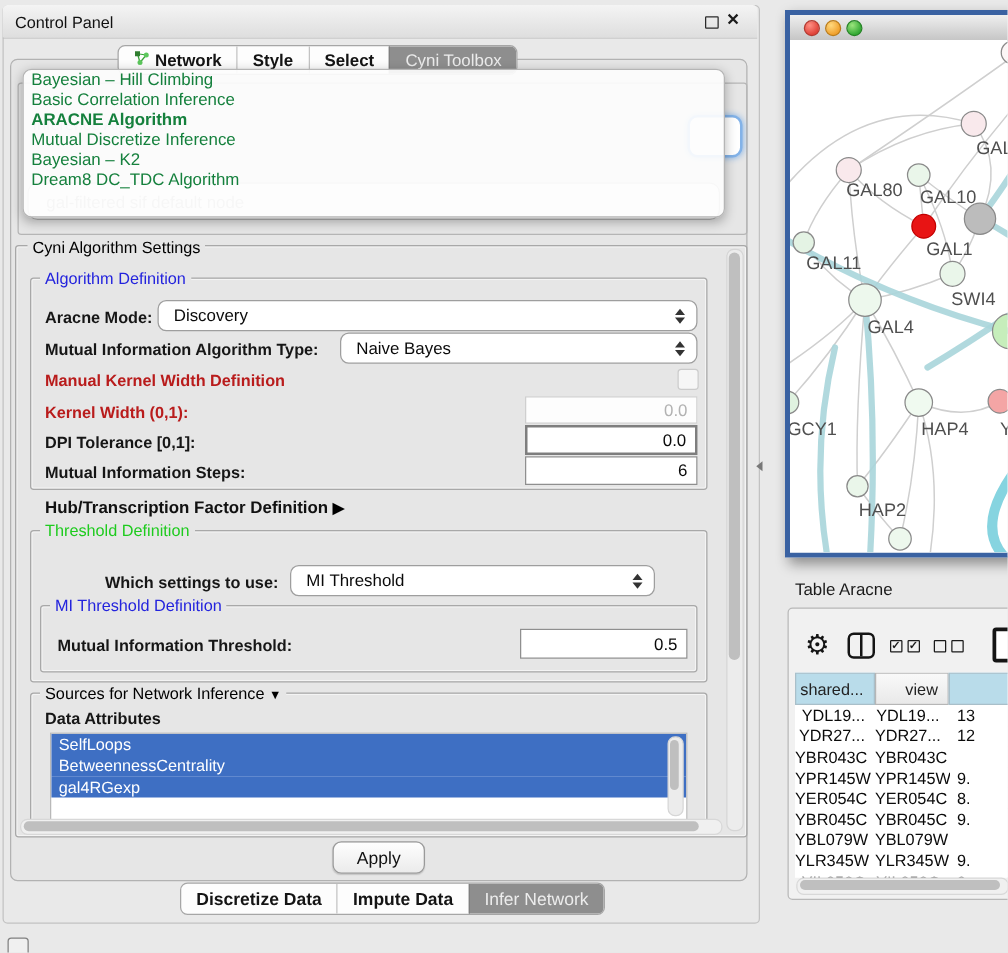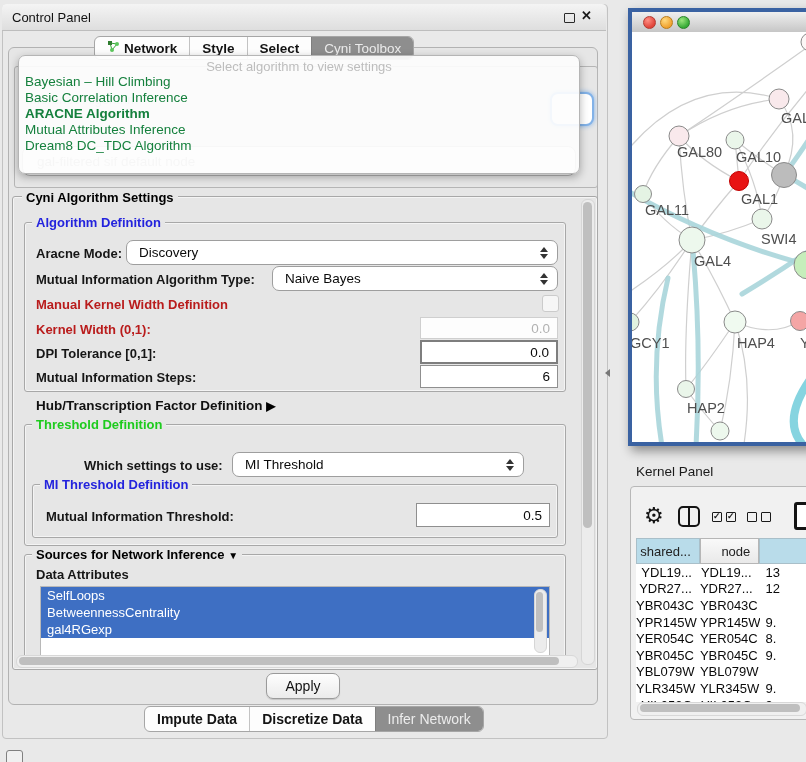--- a/index.html
+++ b/index.html
@@ -49,21 +49,21 @@
     border-radius:3px;z-index:4;}
   .bg-group-title{left:26px;top:92px;font-size:13px;color:#aab; z-index:4;}
   .focus-combo{left:550px;top:92px;width:40px;height:30px;background:#fff;
     border:2px solid #82b2e8;border-radius:8px;box-shadow:0 0 5px #82b2e8;z-index:5;}
   .bg-combo{left:22px;top:146px;width:554px;height:30px;background:#fcfcfc;
     border:1px solid #b4b4b4;border-radius:8px;z-index:5;display:flex;align-items:center;
     padding-left:14px;font-size:13.5px;color:#a9a9a9;box-sizing:border-box;}
 
   
   .gbox{border:1px solid #a8a8a8;border-radius:3px;box-shadow:inset 0 0 0 1px rgba(255,255,255,.55);}
-  .gtitle{font-size:13px;background:#e6e6e6;padding:0 4px;z-index:3;white-space:nowrap;font-weight:bold;}
+  .gtitle{font-size:13px;background:#e6e6e6;padding:0 4px;z-index:3;white-space:nowrap;}
   .blue{color:#2323dd;} .green{color:#1ecb1e;}
 
   .lbl{font-size:13px;font-weight:700;color:#161616;white-space:nowrap;}
   .lbl.dis{color:#b91c1c;}
 
   .combo{background:#fff;border:1px solid #9e9e9e;border-radius:7px;
     display:flex;align-items:center;font-size:13.5px;color:#0a0a0a;
     padding:0 26px 0 12px;box-sizing:border-box;}
   .stepper{position:absolute;right:9px;top:50%;transform:translateY(-50%);
     display:flex;flex-direction:column;gap:2px;}
@@ -173,26 +173,26 @@
       <span>Cyni Toolbox</span>
     </div>
   </div>
 
 <div class="abs bg-group"></div>
 <div class="abs bg-group-title">Inference Algorithm</div>
 <div class="abs focus-combo"></div>
 <div class="abs bg-combo">gal-filtered sif default node</div>
 
 <div class="abs popup">
-  <div class="dd-prompt">Select algorithm to view settings</div>
   <div id="dd-items">
       <div class="dd-item">Bayesian – Hill Climbing</div>
       <div class="dd-item">Basic Correlation Inference</div>
       <div class="dd-item bold">ARACNE Algorithm</div>
-      <div class="dd-item">Mutual Attributes Inference</div>
+      <div class="dd-item">Mutual Discretize Inference</div>
+      <div class="dd-item">Bayesian – K2</div>
       <div class="dd-item">Dream8 DC_TDC Algorithm</div>
     </div>
 </div>
 
 <div class="abs gbox" style="left:12px;top:196px;width:584px;height:472px;"></div>
 <div class="abs gtitle" style="left:22px;top:190px;">Cyni Algorithm Settings</div>
 
 <div class="abs sb-track-v" style="left:581px;top:199px;width:12px;height:464px;"></div>
 <div class="abs sb-thumb" style="left:583px;top:202px;width:9px;height:326px;"></div>
 
@@ -264,24 +264,24 @@
   </div>
 <div class="abs sb-track-v" style="left:534px;top:589px;width:11px;height:62px;"></div>
 <div class="abs sb-thumb" style="left:536px;top:592px;width:7px;height:40px;"></div>
 
 <div class="abs sb-track-h" style="left:16px;top:655px;width:560px;height:11px;"></div>
 <div class="abs sb-thumb" style="left:19px;top:657px;width:540px;height:8px;"></div>
 
 <div class="abs apply-btn" style="left:266px;top:673px;">Apply</div>
 <div class="abs segbar" id="bottom-tabs">
     <div class="seg" style="padding: 0px 12px;">
+      <span>Discretize Data</span>
+    </div>
+    <div class="seg" style="padding: 0px 12px;">
       <span>Impute Data</span>
-    </div>
-    <div class="seg" style="padding: 0px 12px;">
-      <span>Discretize Data</span>
     </div>
     <div class="seg sel" style="padding: 0px 12px;">
       <span>Infer Network</span>
     </div>
   </div>
 
 <div class="abs splitter-arrow" style="left:605px;top:369px;"></div>
 
 <div class="abs mini-box"></div>
 
@@ -346,41 +346,41 @@
         <text x="62" y="234" class="node-label">GAL4</text>
         <text x="129" y="212" class="node-label">SWI4</text>
         <text x="-2" y="316" class="node-label">GCY1</text>
         <text x="105" y="316" class="node-label">HAP4</text>
         <text x="168" y="316" class="node-label">Y</text>
         <text x="55" y="381" class="node-label">HAP2</text>
       </svg>
   </div>
 </div>
 
-<div class="abs tp-title">Kernel Panel</div>
+<div class="abs tp-title">Table Aracne</div>
 <div class="abs tpanel"></div>
 
 <div class="abs gear" style="left:644px;top:505px;">⚙</div>
 <div class="abs cols-icon" style="left:678px;top:506px;">
     <i></i>
   </div>
 <div class="abs pair" style="left:712px;top:512px;">
   <span class="pbox checked"></span>
     <span class="pbox checked"></span>
 </div>
 <div class="abs pair" style="left:747px;top:512px;">
   <span class="pbox"></span>
     <span class="pbox"></span>
 </div>
 <div class="abs page-icon" style="left:794px;top:502px;"></div>
 
 <div class="abs ttable" id="ttable" style="height: 164px;">
     <div class="thead">
       <div class="th hl" style="width: 73px;">shared...</div>
-      <div class="th plain" style="width: 68px;">node</div>
+      <div class="th plain" style="width: 68px;">view</div>
       <div class="th hl" style="width: 60px;"></div>
     </div>
     <div class="trow">
       <div class="td r" style="width: 73px;">YDL19...</div>
       <div class="td r" style="width: 68px;">YDL19...</div>
       <div class="td l" style="width: 60px;">13</div>
     </div>
     <div class="trow">
       <div class="td r" style="width: 73px;">YDR27...</div>
       <div class="td r" style="width: 68px;">YDR27...</div>

